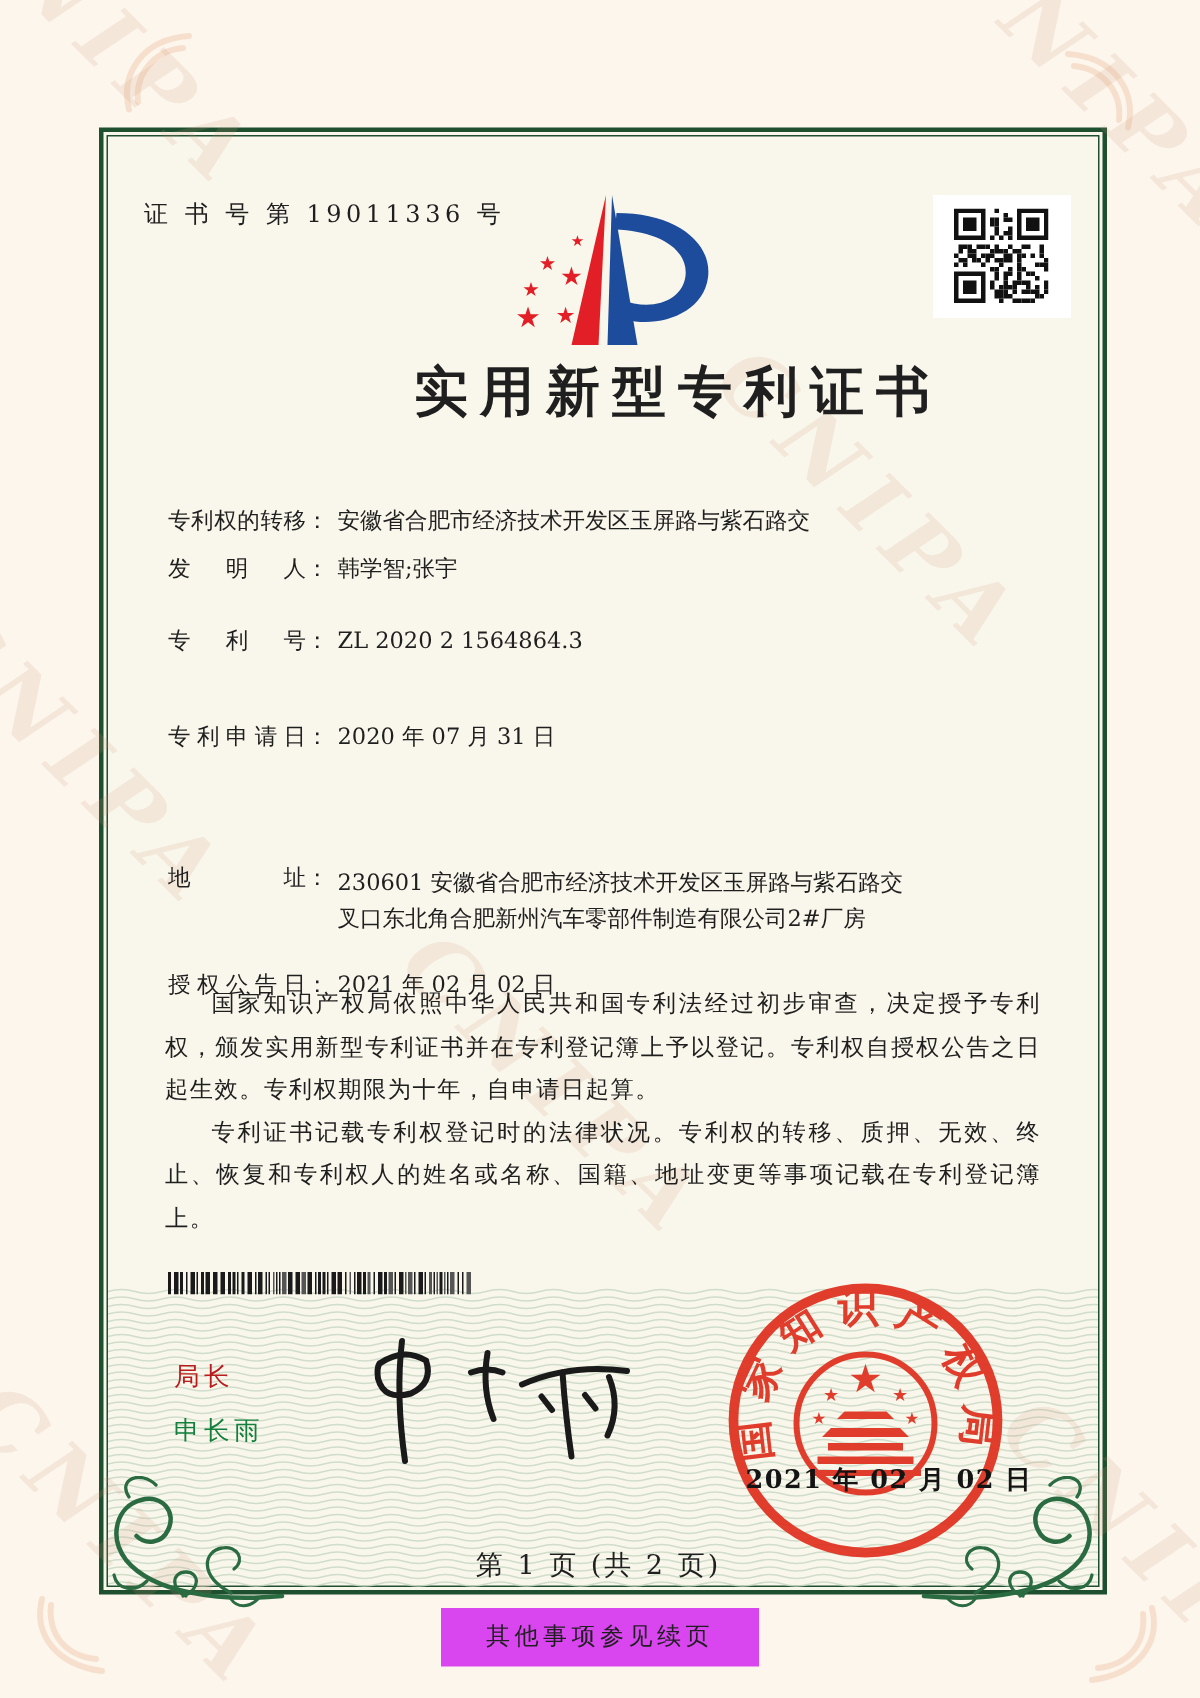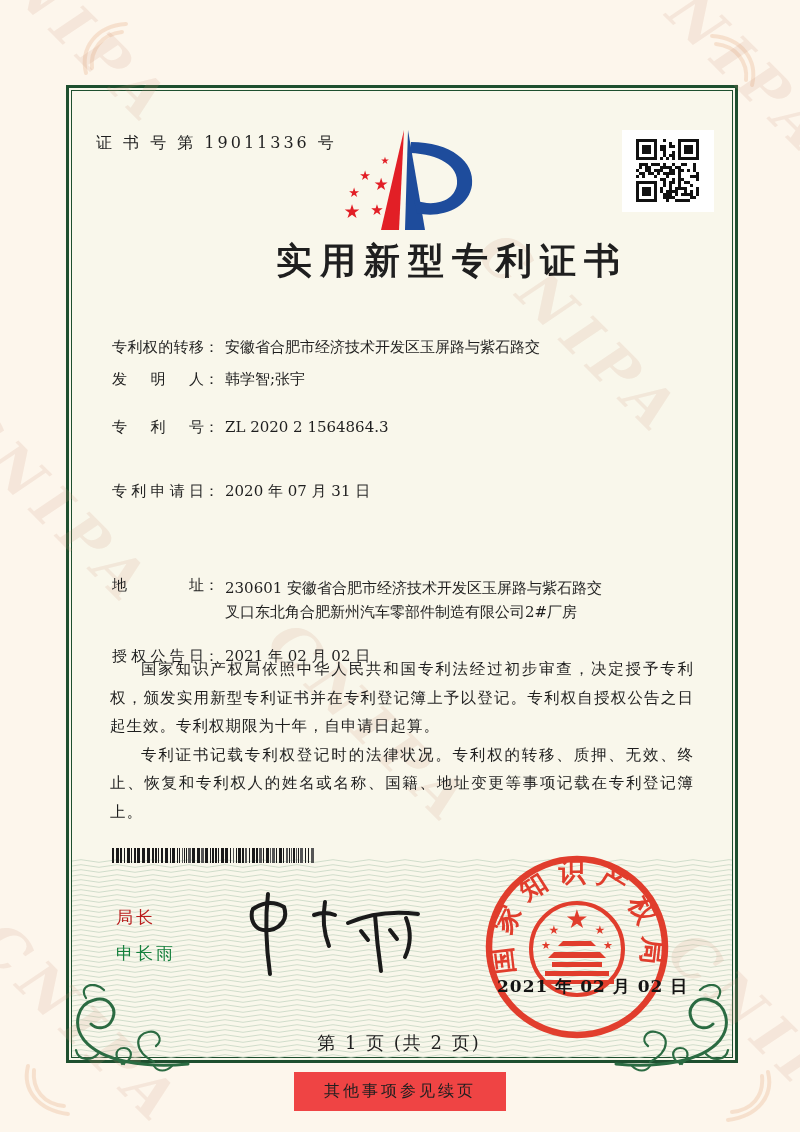--- a/index.html
+++ b/index.html
@@ -65,21 +65,21 @@
   .signature{position:absolute;left:238px;top:884px;z-index:4;}
 
   .seal{position:absolute;left:482px;top:852px;z-index:4;}
   .seal-date{position:absolute;left:497px;top:975px;font-size:17px;font-weight:700;
              letter-spacing:1px;z-index:5;color:#141414;}
 
   .page-number{position:absolute;left:66px;top:1031px;width:666px;text-align:center;
                font-size:18px;letter-spacing:2px;z-index:4;}
 
   .continuation{position:absolute;left:50%;top:1072px;transform:translateX(-50%);
-                background:#ef4444;padding:9px 30px;font-size:16px;letter-spacing:3px;z-index:4;}
+                background:#d946ef;padding:9px 30px;font-size:16px;letter-spacing:3px;z-index:4;}
 </style>
 </head>
 <body>
 
 <div class="page">
 
   <div class="wm wm1">CNIPA</div>
   <div class="wm wm2">CNIPA</div>
   <div class="wm wm3">CNIPA</div>
   <div class="wm wm4">CNIPA</div>

